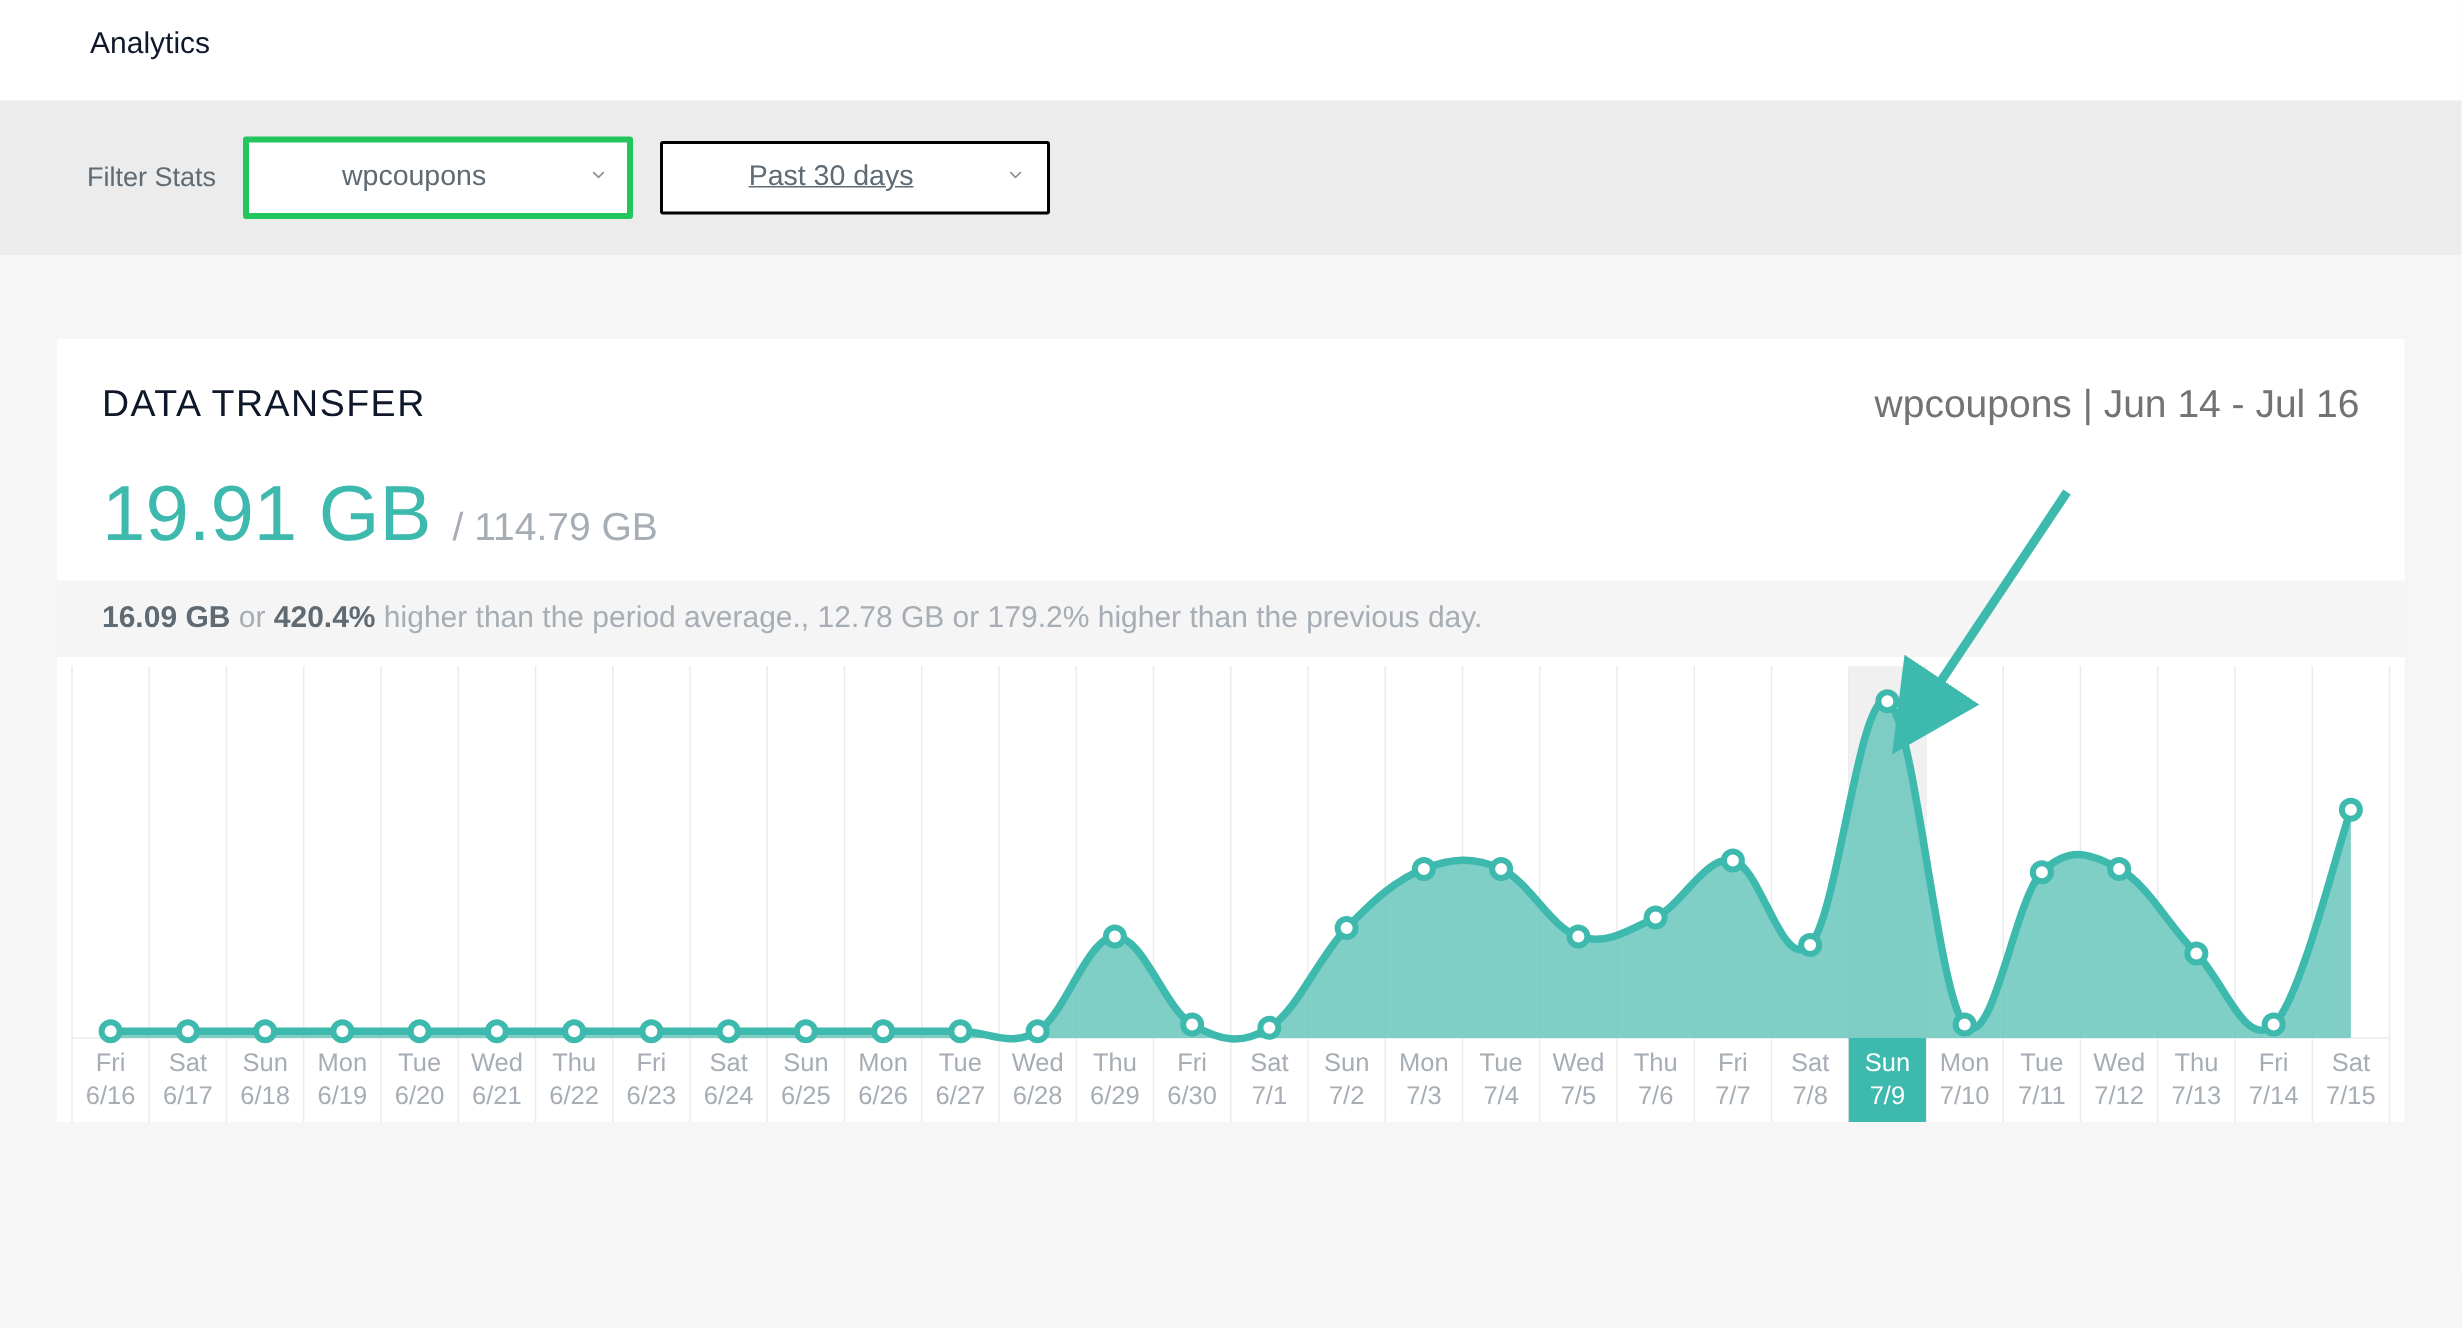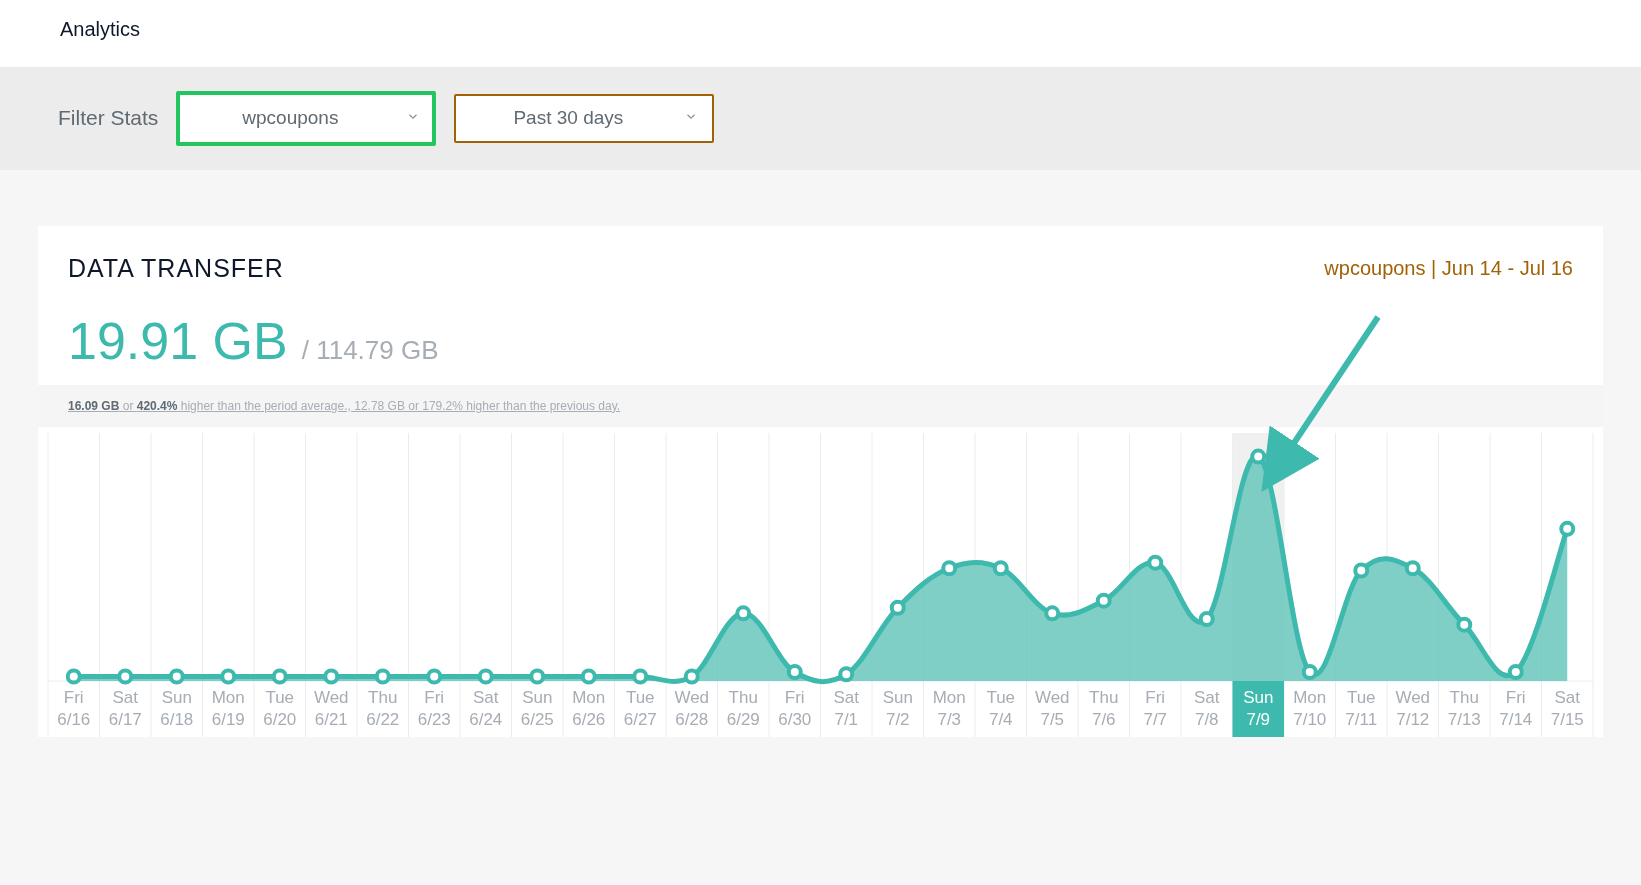--- a/index.html
+++ b/index.html
@@ -23,43 +23,44 @@
   }
 
   .filter-bar {
     background: #ececec;
     padding: 24px 58px;
     display: flex;
     align-items: center;
     gap: 18px;
   }
   .filter-label {
-    font-size: 21px;
+    font-size: 18px;
     color: #5f6a72;
   }
   .select-wrap {
     position: relative;
     display: inline-block;
   }
   .select {
     appearance: none;
     -webkit-appearance: none;
     background: #fff;
     border: 4px solid #22c55e;
     padding: 12px 48px 12px 16px;
     font-size: 19px;
     color: #5f6a72;
     min-width: 260px;
     border-radius: 2px;
     cursor: pointer;
     line-height: 1.2;
   }
   .select.active {
-    border: 2px solid #a16207;
+    border: 2px solid #000000;
     padding: 11px 47px 11px 15px;
+    text-decoration: underline;
   }
   .chev {
     position: absolute;
     right: 16px;
     top: 50%;
     transform: translateY(-50%);
     pointer-events: none;
     color: #8a9199;
     font-size: 14px;
   }
@@ -76,22 +77,22 @@
     justify-content: space-between;
     padding: 28px 30px 10px 30px;
   }
   .card-title {
     font-size: 25px;
     letter-spacing: 1px;
     color: #0f172a;
     font-weight: 400;
   }
   .card-range {
-    font-size: 20px;
-    color: #a16207;
+    font-size: 26px;
+    color: #737373;
   }
 
   .metric-row {
     padding: 22px 30px 18px 30px;
     display: flex;
     align-items: baseline;
     gap: 14px;
   }
   .metric-big {
     font-size: 52px;
@@ -100,24 +101,23 @@
     line-height: 1;
   }
   .metric-sub {
     font-size: 26px;
     color: #a6adb4;
   }
 
   .delta-bar {
     background: #f5f5f5;
     padding: 14px 30px;
-    font-size: 12px;
+    font-size: 20px;
     color: #a6adb4;
     margin: 0 0 0 0;
-    text-decoration: underline;
   }
   .delta-bar strong {
     color: #5f6a72;
     font-weight: 600;
   }
 
   .chart-area {
     position: relative;
     height: 310px;
   }

